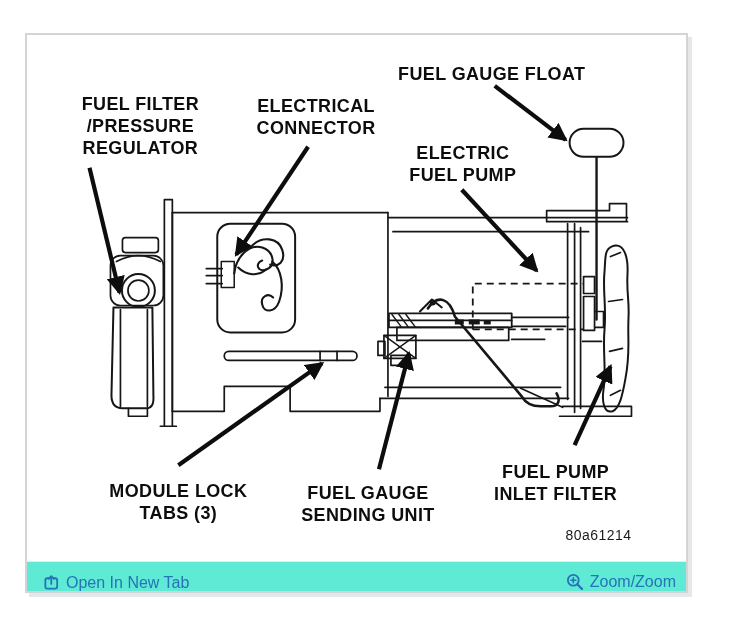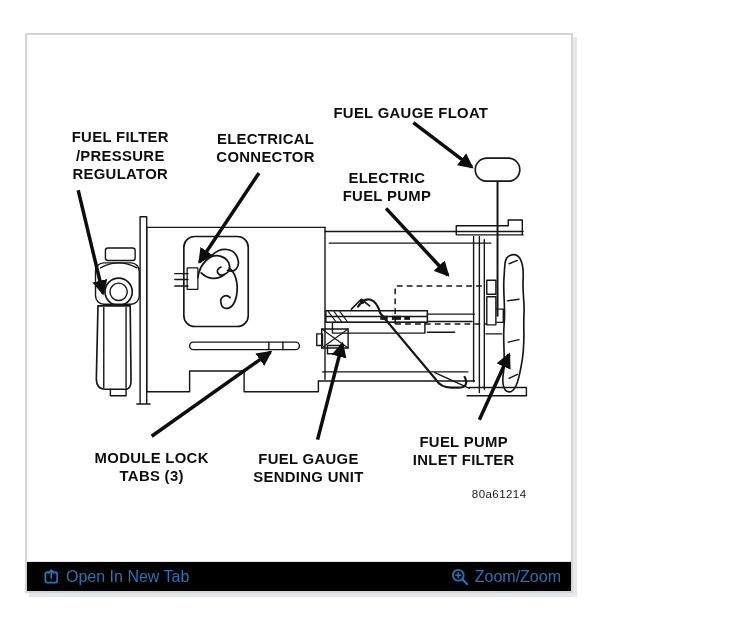--- a/index.html
+++ b/index.html
@@ -1,22 +1,22 @@
 <!DOCTYPE html>
 <html><head>
 <meta charset="utf-8">
 <style>
   html,body{margin:0;padding:0;background:#ffffff;width:744px;height:635px;overflow:hidden;
     font-family:"Liberation Sans", sans-serif;}
-  .panel{position:absolute;left:25px;top:33px;width:548px;height:560px;box-sizing:border-box;
+  .panel{position:absolute;left:25px;top:33px;width:663px;height:560px;box-sizing:border-box;
     background:#ffffff;border:2px solid #d2d5d8;box-shadow:4px 4px 0 #e6e7e9;}
   .diagram-area{position:absolute;left:0;top:0;right:0;bottom:30px;background:#fff;}
   .diagram-area svg{display:block;width:100%;height:100%;}
-  .footer{position:absolute;left:0;right:0;bottom:0;height:30px;background:#000000;
-    border-top:1px solid #e9eaec;display:flex;align-items:center;justify-content:space-between;
+  .footer{position:absolute;left:0;right:0;bottom:0;height:30px;background:#5eead4;
+    border-top:1px solid #e9eaec;display:flex;align-items:flex-end;justify-content:space-between;
     padding:0 10px 0 16px;box-sizing:border-box;}
   .link{display:flex;align-items:center;gap:6px;color:#2673b5;font-size:16px;cursor:pointer;
     text-decoration:none;line-height:1;}
   .link svg{display:block;}
   
   .ink{stroke:#161616;fill:none;stroke-width:1.7;stroke-linecap:round;stroke-linejoin:round;}
   .ink2{stroke:#161616;fill:none;stroke-width:2.1;stroke-linecap:round;stroke-linejoin:round;}
   .fillink{fill:#161616;stroke:none;}
   .dashed{stroke:#161616;fill:none;stroke-width:1.8;stroke-dasharray:7 5;}
   .lbl{font-family:"Liberation Sans", sans-serif;font-weight:bold;font-size:18px;

